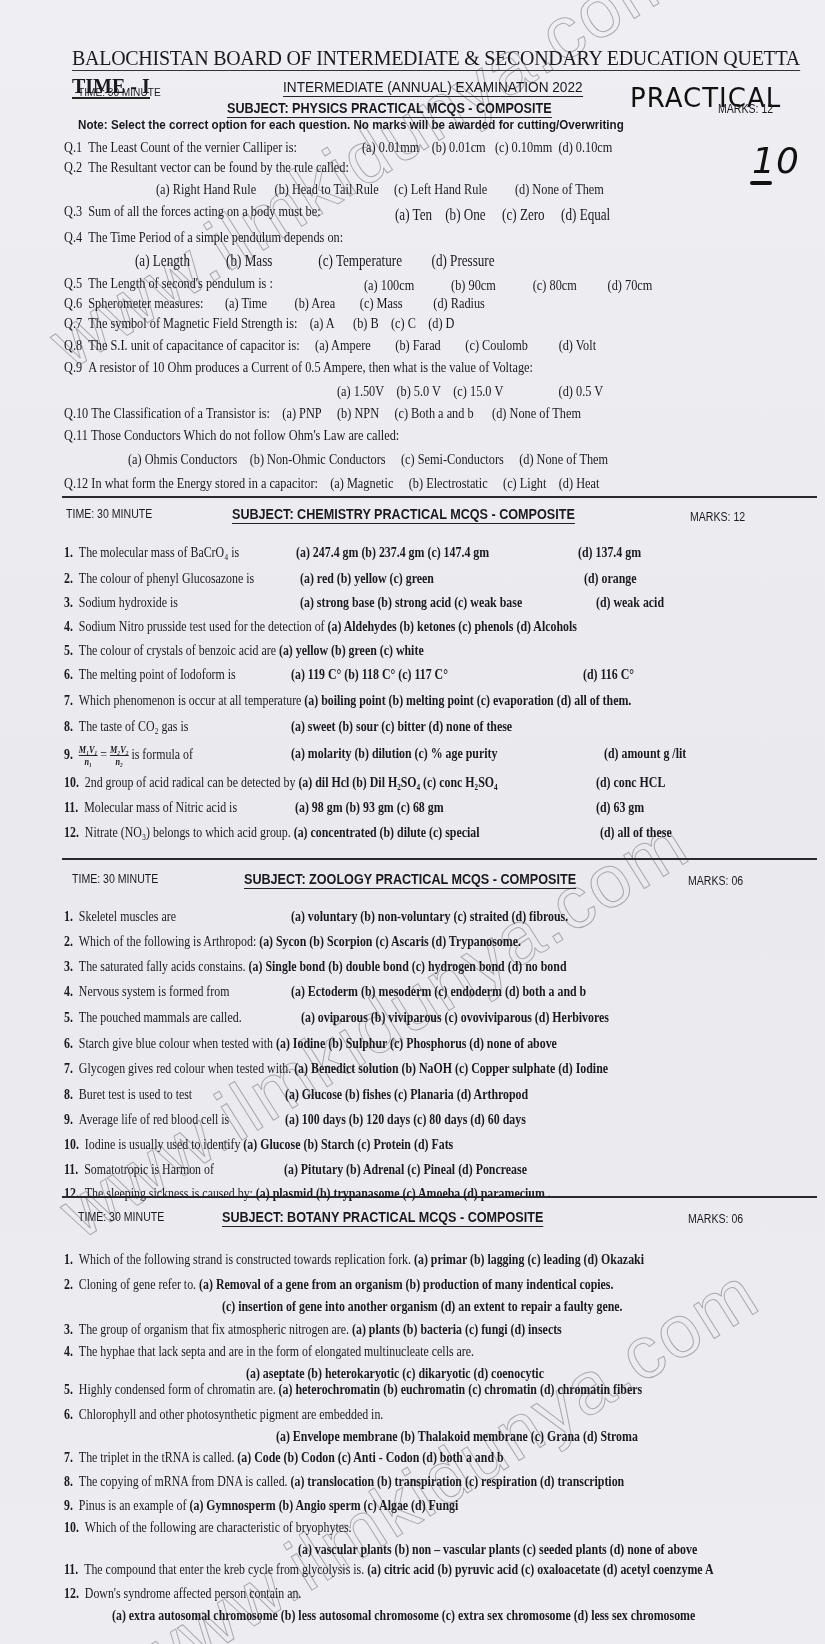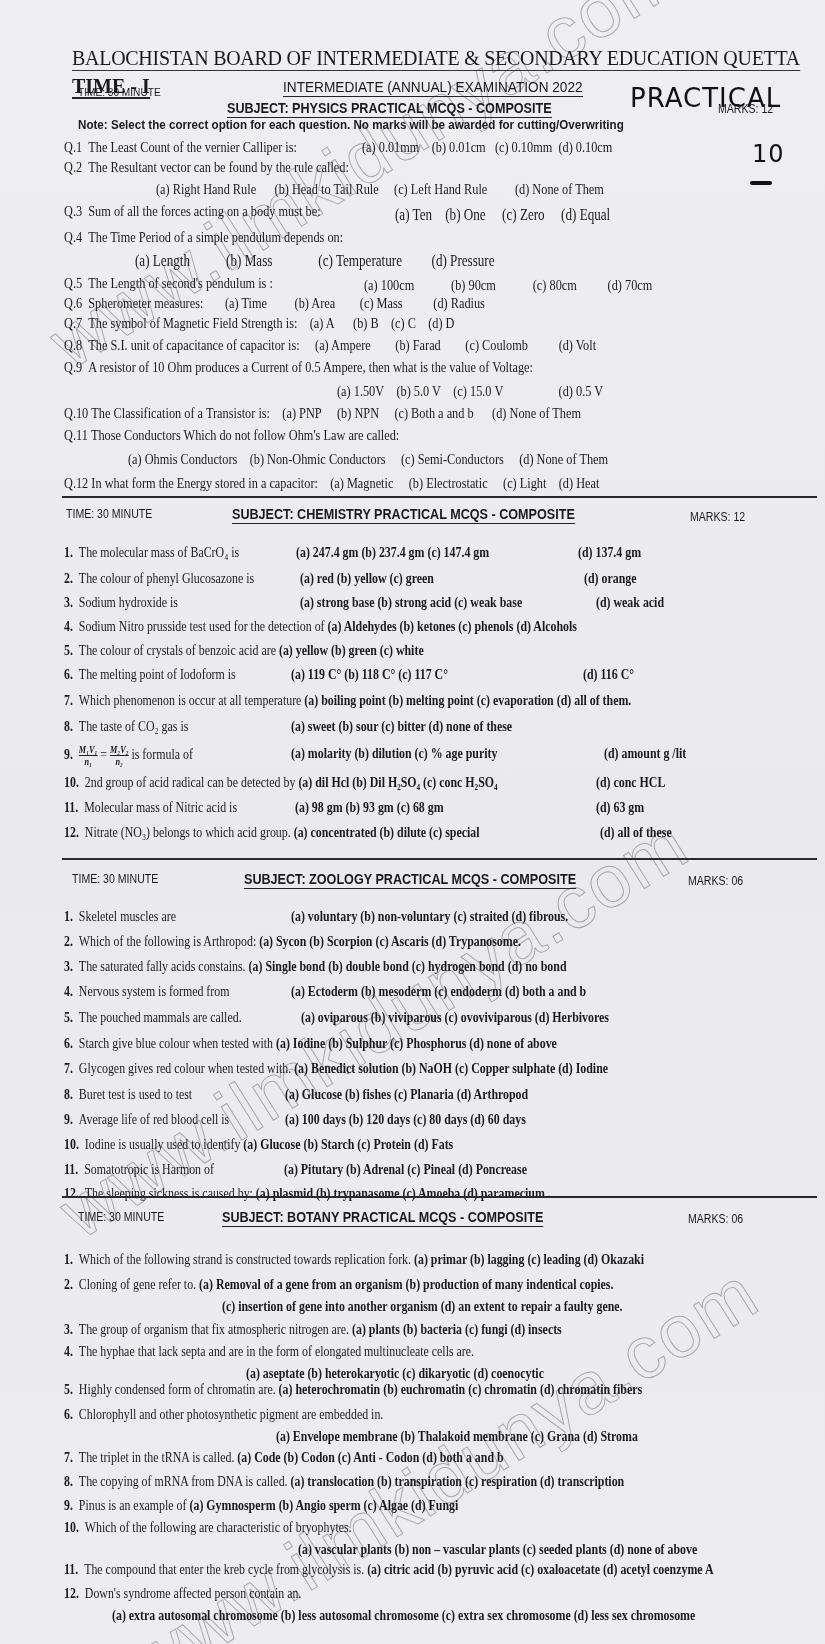--- a/index.html
+++ b/index.html
@@ -32,21 +32,21 @@
 </style>
 </head>
 <body>
 
 <div class="page">
 
   <div class="abs board">BALOCHISTAN BOARD OF INTERMEDIATE &amp; SECONDARY EDUCATION QUETTA</div>
   <div class="abs group">TIME - I</div>
   <div class="abs exam sans">INTERMEDIATE (ANNUAL) EXAMINATION 2022</div>
   <div class="abs hand" style="left:618px;top:83px;margin-left:12px;">PRACTICAL</div>
-  <div class="abs hand" style="left:752px;top:140px;font-size:24px;">10</div>
+  <div class="abs hand" style="left:752px;top:140px;font-size:36px;font-style:italic;">10</div>
   <div class="abs" style="left:750px;top:181px;width:22px;height:4px;background:#111;border-radius:2px;"></div>
 
   <div class="abs time-phy sans">TIME: 30 MINUTE</div>
   <div class="abs subject sans" style="left:227px;top:100px;">SUBJECT: PHYSICS PRACTICAL MCQS - COMPOSITE</div>
   <div class="abs marks sans" style="left:718px;top:102px;">MARKS: 12</div>
   <div class="abs note sans">Note: Select the correct option for each question. No marks will be awarded for cutting/Overwriting</div>
 
   <div class="abs q" style="left:64px;top:138px;">
     <span>Q.1</span>&nbsp;&nbsp;<span>The Least Count of the vernier Calliper is:</span>
   </div>

